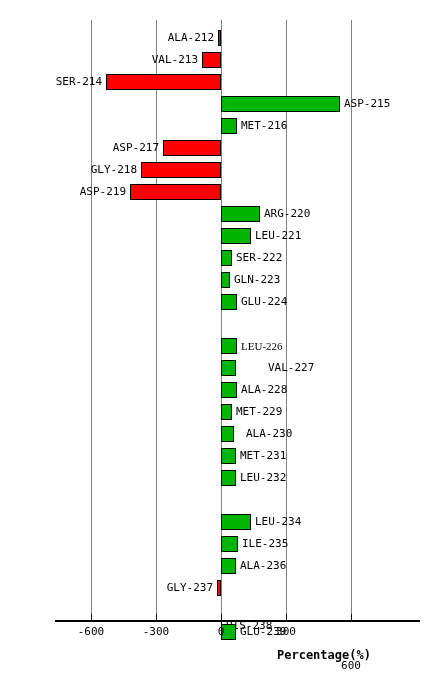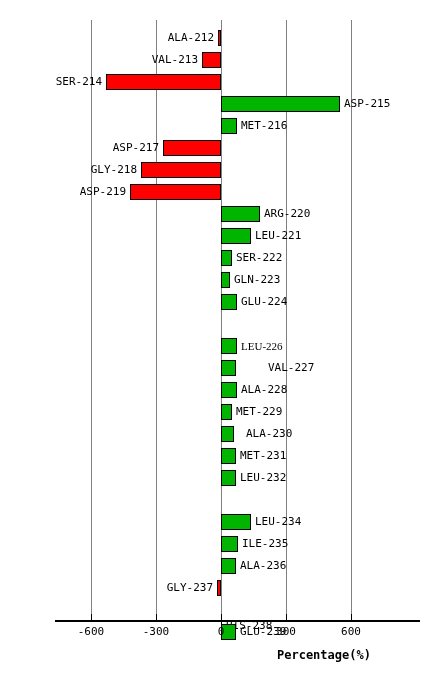--- a/index.html
+++ b/index.html
@@ -222,16 +222,16 @@
       <div class="axis-line"></div>
       <div class="tick-mark" style="left: 91px;"></div>
       <div class="tick-label" style="left: 69px;">-600</div>
       <div class="tick-mark" style="left: 156px;"></div>
       <div class="tick-label" style="left: 134px;">-300</div>
       <div class="tick-mark" style="left: 221px;"></div>
       <div class="tick-label" style="left: 199px;">0</div>
       <div class="tick-mark" style="left: 286px;"></div>
       <div class="tick-label" style="left: 264px;">300</div>
       <div class="tick-mark" style="left: 351px;"></div>
-      <div class="tick-label" style="left: 329px;">600</div>
+      <div class="tick-label" style="left: 329px; margin-top: 34px;">600</div>
       <div class="axis-title" style="left: 277px;">Percentage(%)</div>
     </div>
 </div>
 
 </body></html>

